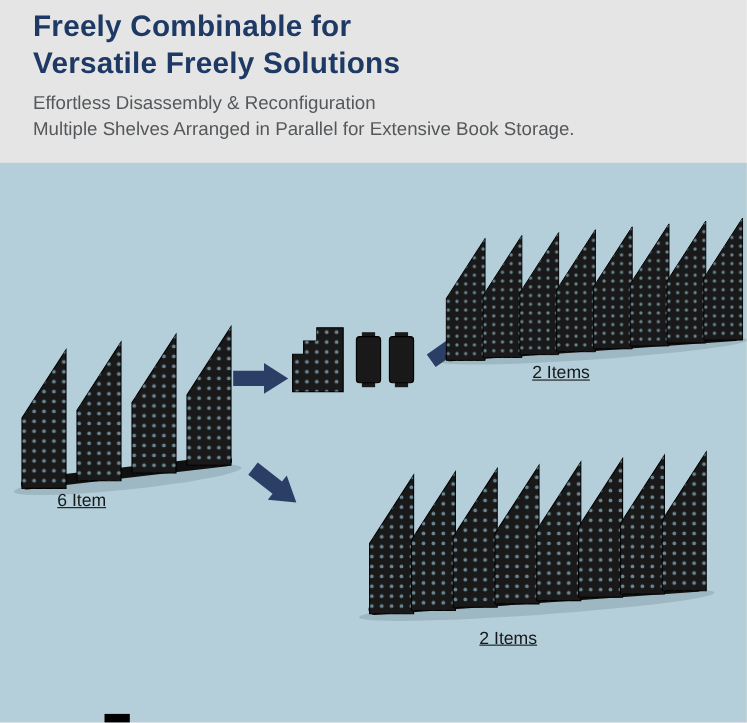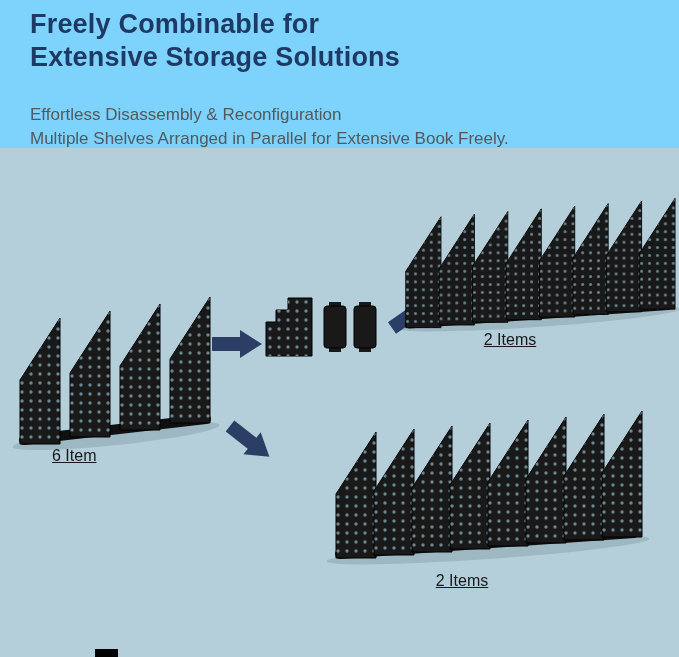--- a/index.html
+++ b/index.html
@@ -1,24 +1,24 @@
 <!DOCTYPE html>
 <html style="--title: #1e3a64; --subtitle: #54585b; --background: #b4cfda; --arrow: #2b3f66; --product: #191919;"><head>
 <meta charset="utf-8">
 <style>
   html,body{margin:0;padding:0;background:#fff;}
   body{width:679px;height:657px;font-family:"Liberation Sans",sans-serif;}
-  .page{position:relative;width:679px;height:657px;overflow:hidden;background:#7dd3fc;}
+  .page{position:relative;width:679px;height:657px;overflow:hidden;background:#e5e5e5;}
 
   header{padding:8px 28px 0 30px;}
   h1{margin:0;font-size:27px;line-height:33px;font-weight:700;
      color:var(--title,#1e3a64);letter-spacing:.2px;}
   h1 span{display:block;}
   .sub{margin:0;font-size:17px;line-height:24px;color:var(--subtitle,#54585b);}
-  .s1{margin-top:29px;}
+  .s1{margin-top:8px;}
 
   .stage{position:absolute;left:0;top:148px;width:679px;height:509px;
          background:var(--background,#b4cfda);}
   .stage svg{position:absolute;left:0;top:0;display:block;}
 
   .lbl{position:absolute;font-size:16px;color:#17181a;white-space:nowrap;text-decoration:underline;}
   .lbl-single{left:52px;top:299px;}
   .lbl-top{left:468px;top:183px;width:84px;text-align:center;}
   .lbl-bottom{left:420px;top:424px;width:84px;text-align:center;}
 
@@ -32,24 +32,24 @@
   .shadow{fill:rgba(35,60,72,.16);}
 </style>
 </head>
 <body>
 
 <div class="page">
 
   <header>
     <h1>
       <span>Freely Combinable for</span>
-      <span>Extensive Storage Solutions</span>
+      <span>Versatile Freely Solutions</span>
     </h1>
     <p class="sub s1">Effortless Disassembly &amp; Reconfiguration</p>
-    <p class="sub s2">Multiple Shelves Arranged in Parallel for Extensive Book Freely.</p>
+    <p class="sub s2">Multiple Shelves Arranged in Parallel for Extensive Book Storage.</p>
   </header>
 
   <div class="stage">
 
     <svg width="679" height="509" viewBox="0 0 679 509" aria-hidden="true">
       <defs>
         <pattern id="holes" width="9" height="9" patternUnits="userSpaceOnUse">
           <circle class="hole" cx="4" cy="4" r="1.7"></circle>
         </pattern>
         <g id="panel">

